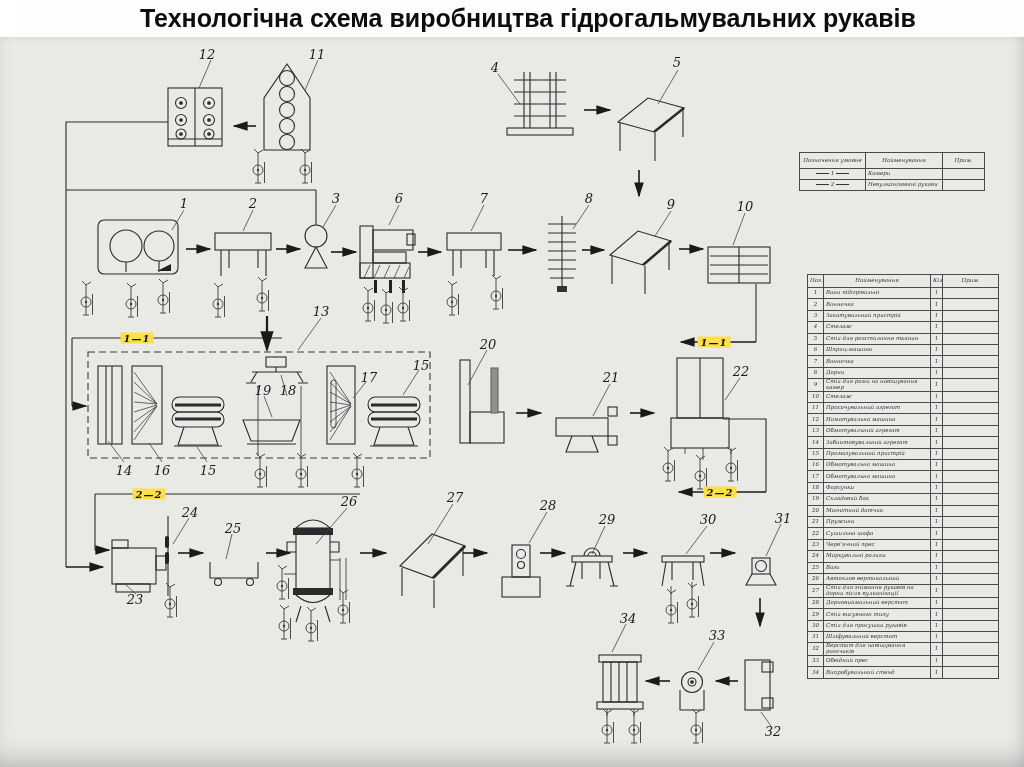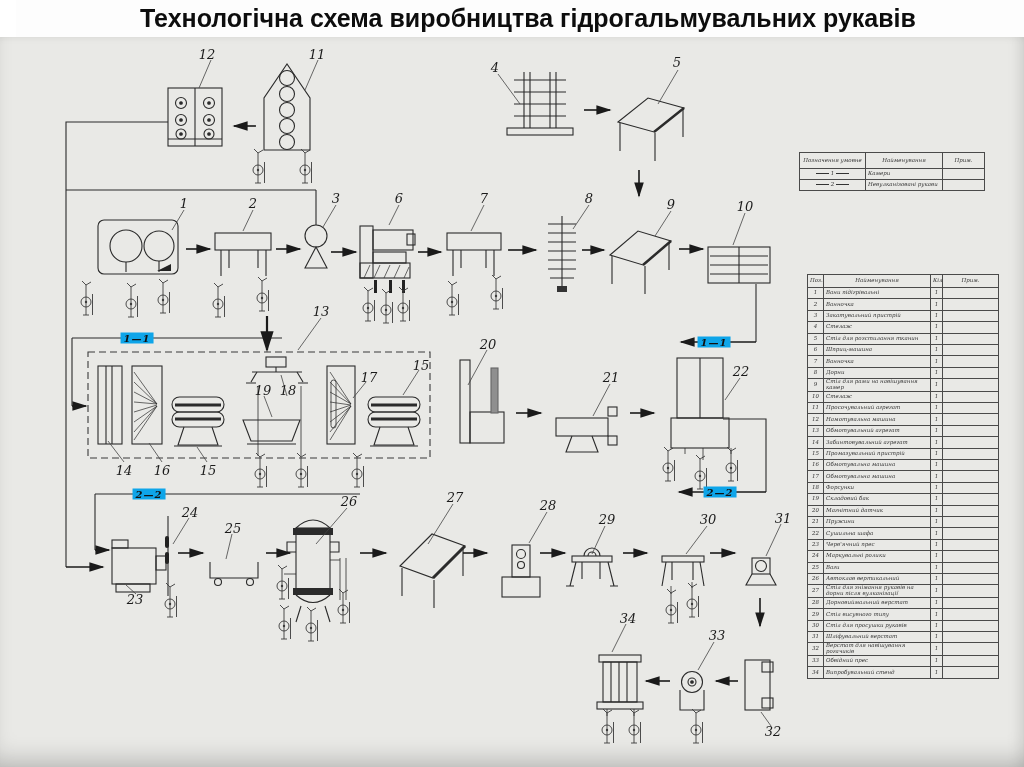--- a/index.html
+++ b/index.html
@@ -11,21 +11,21 @@
   .paper{position:absolute;top:37px;left:0;width:1024px;height:730px;background:#e9e9e6;
          box-shadow:inset 0 -18px 24px -12px rgba(0,0,0,.22),
                     inset -12px 0 16px -10px rgba(0,0,0,.10),
                     inset 0 6px 8px -6px rgba(0,0,0,.07);}
   svg.diagram{position:absolute;top:0;left:0;}
   .labels-layer{position:absolute;top:0;left:0;width:1024px;height:767px;pointer-events:none;}
   .eqnum{position:absolute;transform:translate(-50%,-50%);
          font:italic 13px "DejaVu Serif",serif;color:#1b1b1b;}
   .secnum{position:absolute;transform:translate(-50%,-50%);
           font:italic bold 10px "DejaVu Serif",serif;color:#111;
-          background:#0ea5e9;padding:0 3px;letter-spacing:1px;white-space:nowrap;}
+          background:#fde047;padding:0 3px;letter-spacing:1px;white-space:nowrap;}
   table.tbl{position:absolute;border-collapse:collapse;table-layout:fixed;
             font:italic 5.5px "DejaVu Serif",serif;color:#333;background:transparent;}
   .tbl th,.tbl td{border:0.8px solid #4a4a4a;padding:0 2px;vertical-align:middle;line-height:1.05;
                   overflow:hidden;}
   .tbl th{font-weight:normal;text-align:center;}
   #legend{left:799px;top:152px;width:185px;}
   #legend th{height:15px;}
   #legend td{height:10px;}
   #parts{left:807px;top:274px;width:191px;}
   #parts th{height:12px;}

